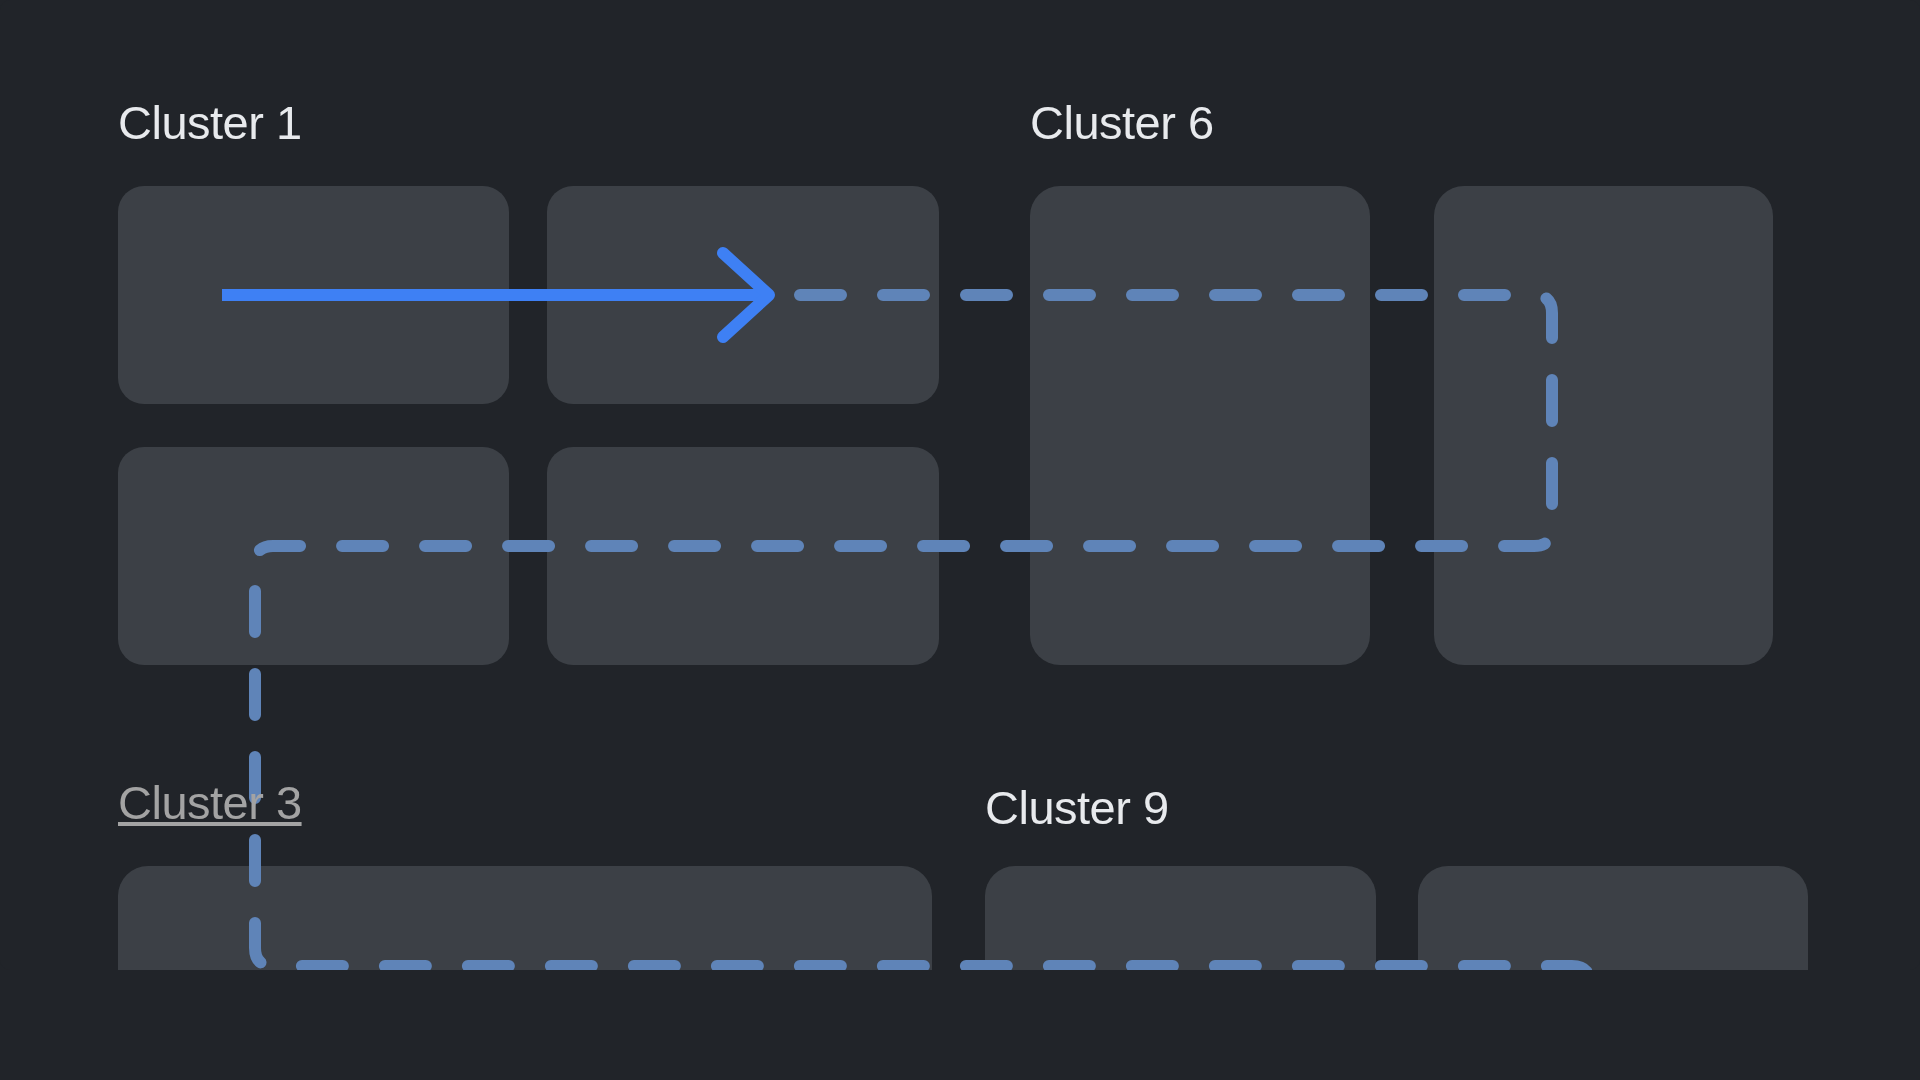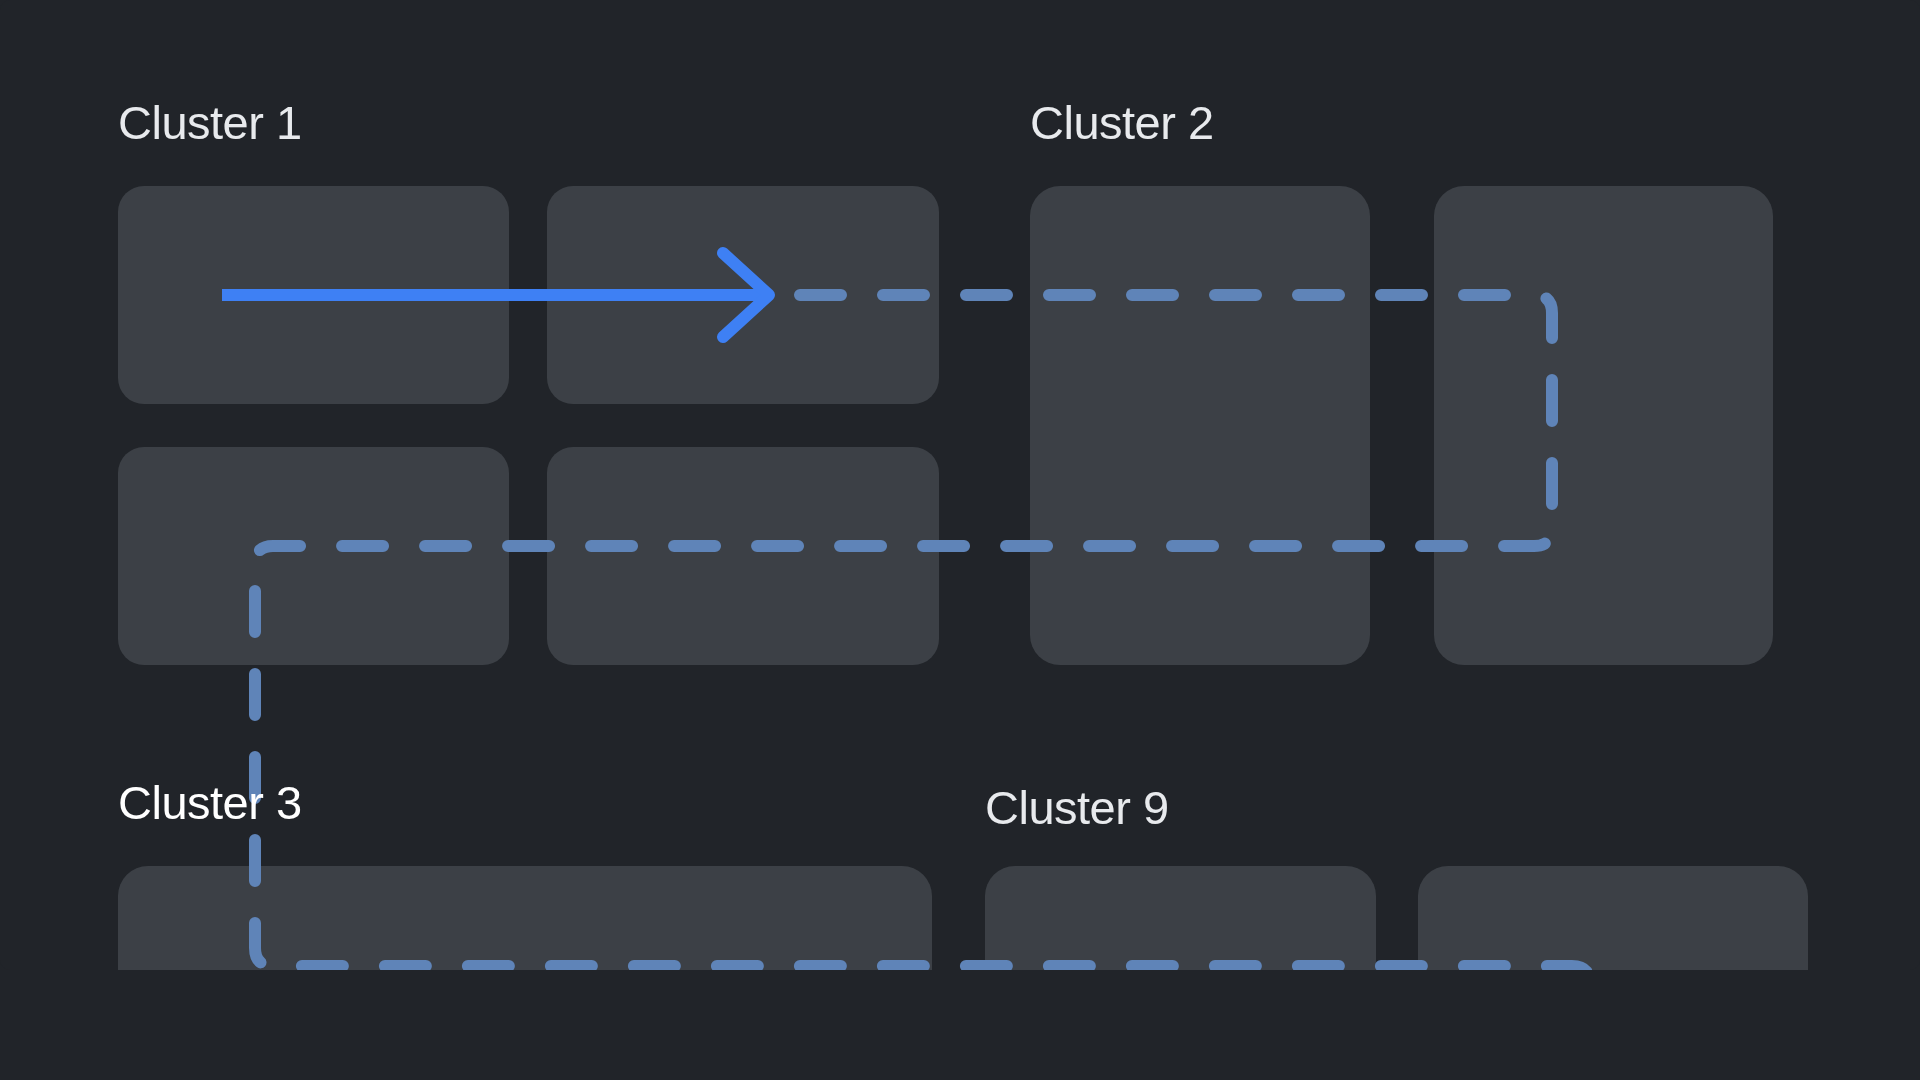--- a/index.html
+++ b/index.html
@@ -52,25 +52,25 @@
 <body>
 
 <div class="canvas" style="background-color: rgb(33, 36, 41);">
 
   <div class="cluster-label l1" style="color: rgb(232, 234, 237);">Cluster 1</div>
   <div class="node b1" style="background-color: rgb(60, 64, 70);"></div>
   <div class="node b2" style="background-color: rgb(60, 64, 70);"></div>
   <div class="node b5" style="background-color: rgb(60, 64, 70);"></div>
   <div class="node b6" style="background-color: rgb(60, 64, 70);"></div>
 
-  <div class="cluster-label l2" style="color: rgb(232, 234, 237);">Cluster 2</div>
+  <div class="cluster-label l2" style="color: rgb(232, 234, 237);">Cluster 6</div>
   <div class="node lg b3" style="background-color: rgb(60, 64, 70);"></div>
   <div class="node lg b4" style="background-color: rgb(60, 64, 70);"></div>
 
-  <div class="cluster-label l3" style="color: #ffffff;">Cluster 3</div>
+  <div class="cluster-label l3" style="color: #a3a3a3; text-decoration: underline;">Cluster 3</div>
   <div class="node lg b7" style="background-color: rgb(60, 64, 70);"></div>
 
   <div class="cluster-label l4" style="color: rgb(232, 234, 237);">Cluster 9</div>
   <div class="node lg b8" style="background-color: rgb(60, 64, 70);"></div>
   <div class="node lg b9" style="background-color: rgb(60, 64, 70);"></div>
 
   <svg class="connector-layer" viewBox="0 0 1920 1080" fill="none">
     <path d="M222 295 L762 295" stroke-width="12" stroke-linecap="butt" stroke="#3E80F4"></path>
     <path d="M723 253 L769 295 L723 337" stroke-width="12" stroke-linecap="round" stroke-linejoin="round" stroke="#3E80F4"></path>
     <path d="M800 295 L1534 295 Q1552 295 1552 313 L1552 528 Q1552 546 1534 546 L273 546 Q255 546 255 564 L255 948 Q255 966 273 966 L1572 966 Q1590 966 1590 984 L1590 1092" stroke-width="12" stroke-linecap="round" stroke-dasharray="41 42" stroke="#5F84B8"></path>

